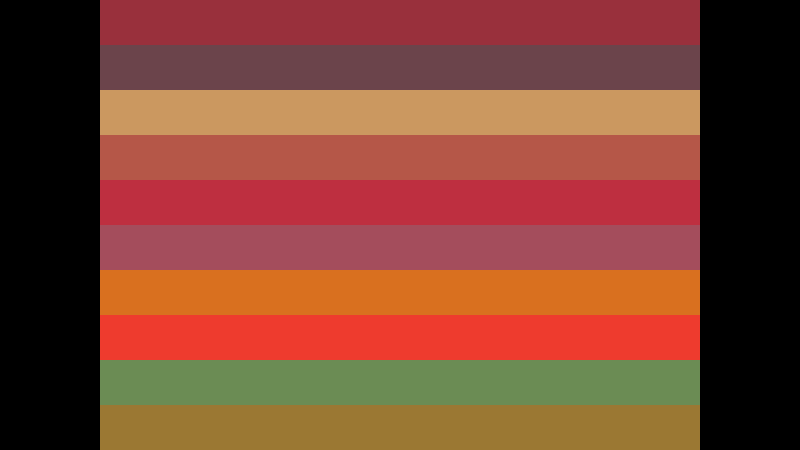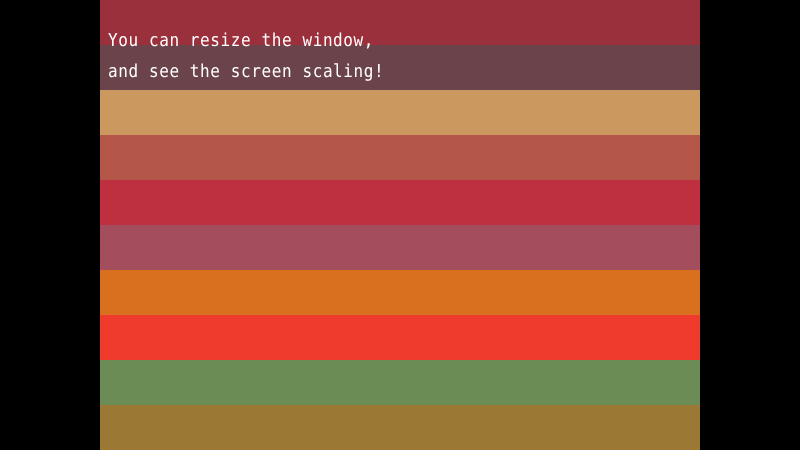--- a/index.html
+++ b/index.html
@@ -95,18 +95,14 @@
         <div class="band" style="background: rgb(217, 112, 31); flex-basis: 45px; height: 45px;"></div>
         <div class="band" style="background: rgb(238, 59, 46); flex-basis: 45px; height: 45px;"></div>
         <div class="band" style="background: rgb(107, 140, 84); flex-basis: 45px; height: 45px;"></div>
         <div class="band" style="background: rgb(155, 120, 51); flex-basis: 45px; height: 45px;"></div>
       </div>
   </div>
 
   <div class="pillar left" style="width: 100px; background: rgb(0, 0, 0);"></div>
   <div class="pillar right" style="left: 700px; width: 100px; background: rgb(0, 0, 0);"></div>
 
-  <div id="overlay-text">
-    <span class="text-line" style="color: rgb(255, 255, 255);">You can resize the window,</span>
-    <span class="text-line" style="color: rgb(255, 255, 255);">and see the screen scaling!</span>
-  </div>
 
 </div>
 
 </body></html>

